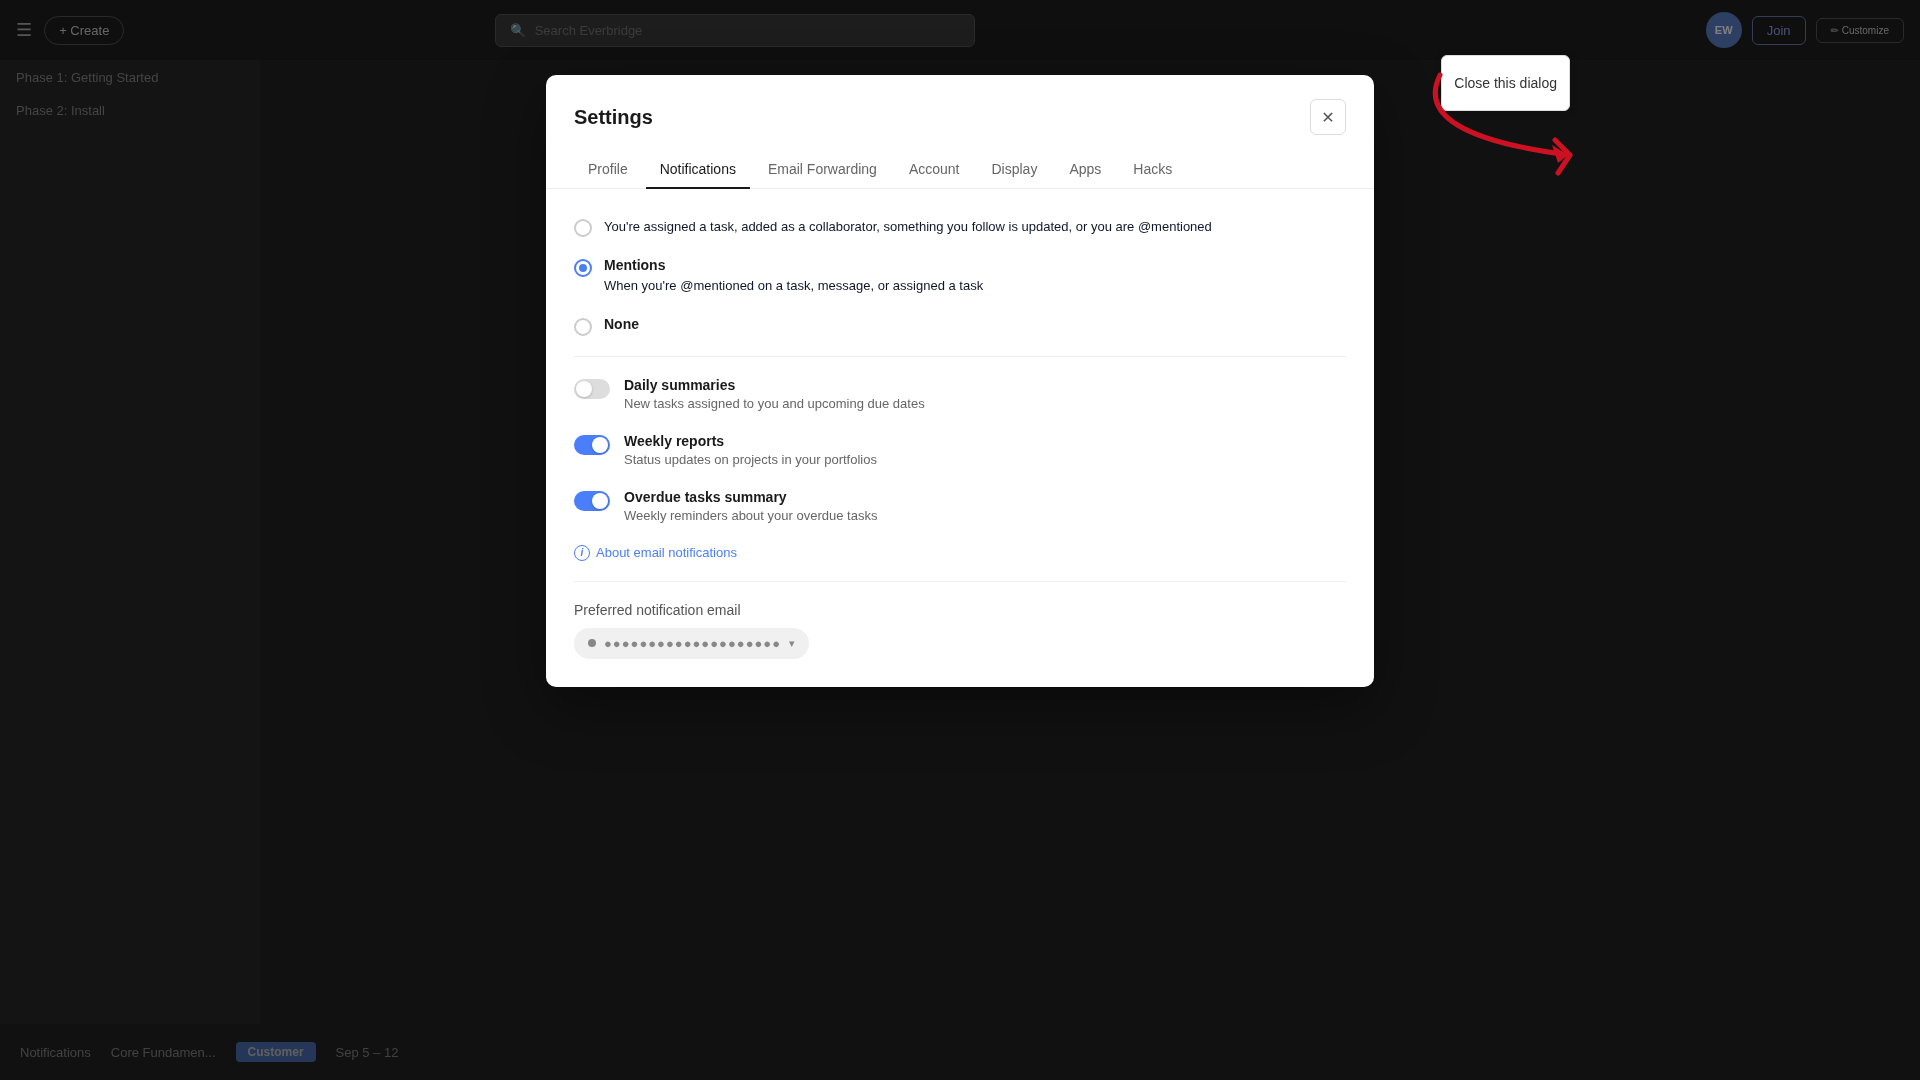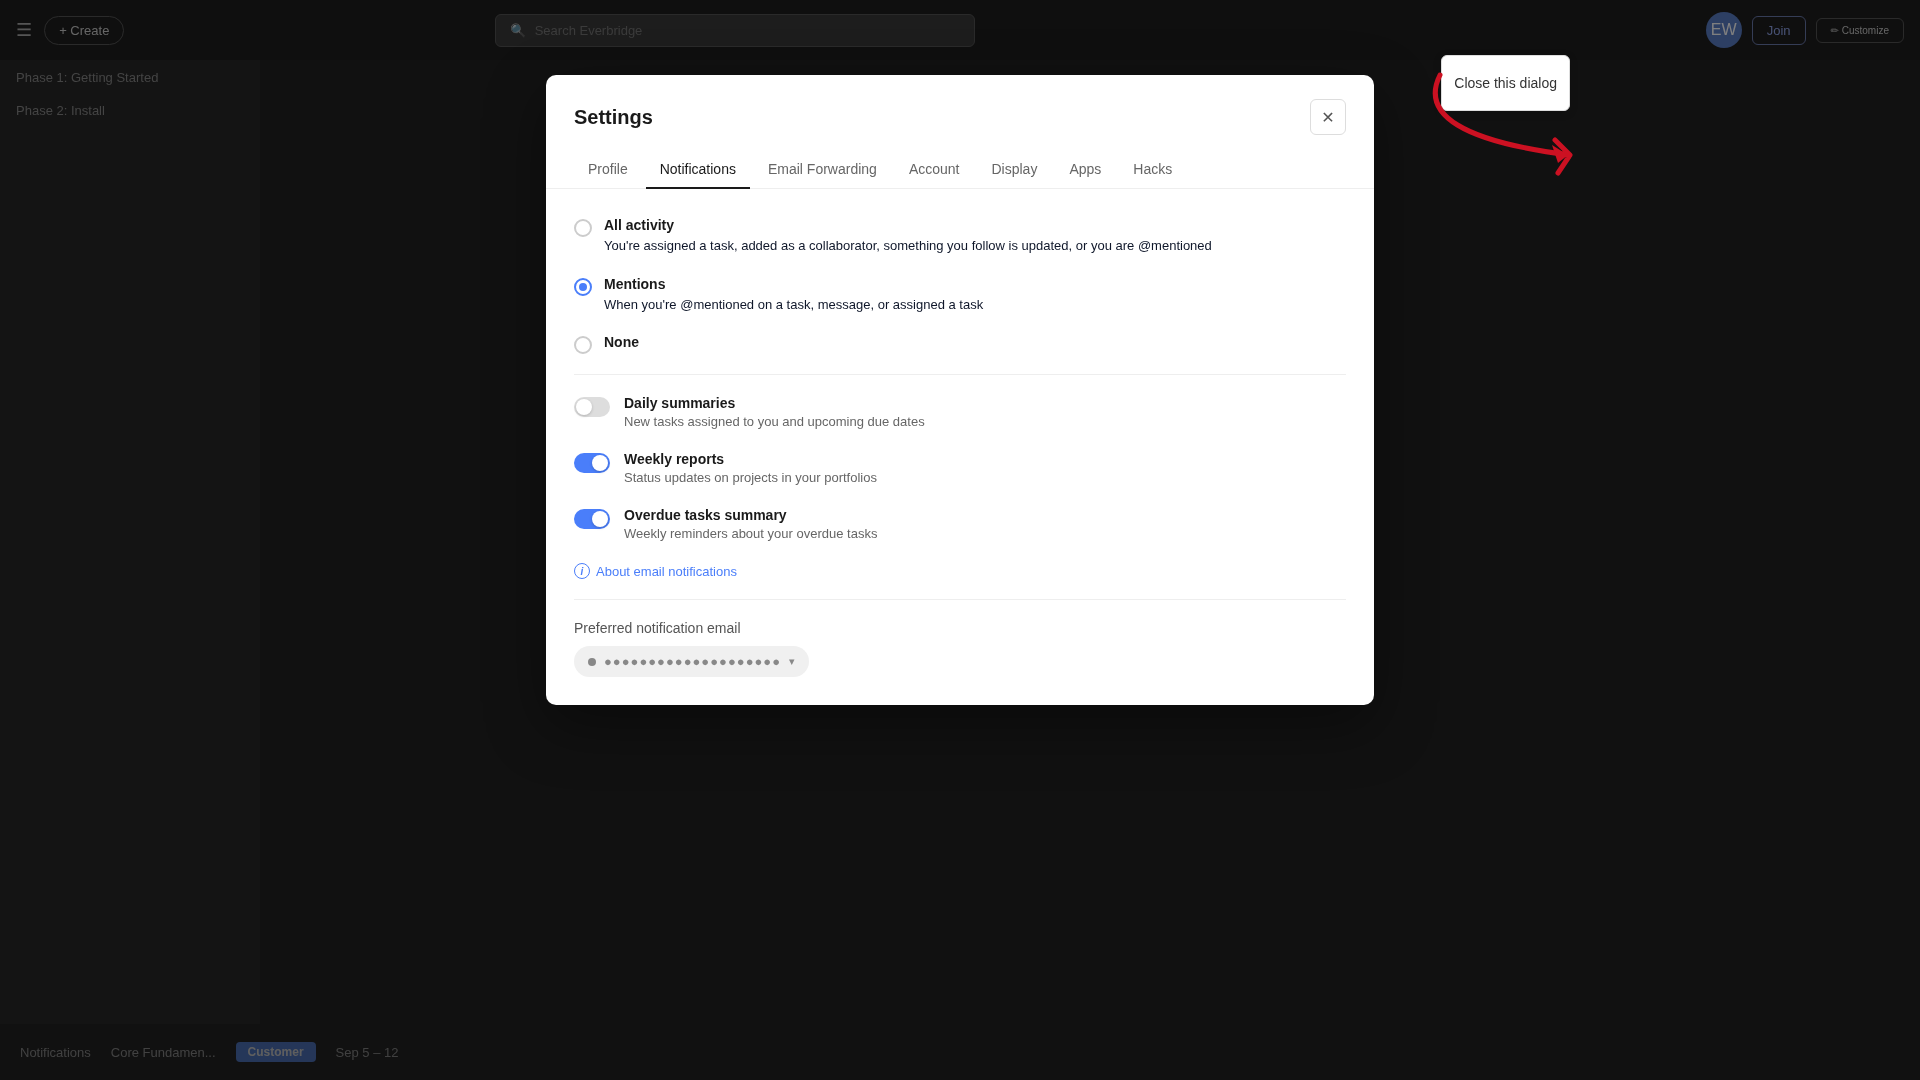--- a/index.html
+++ b/index.html
@@ -67,21 +67,21 @@
       margin-left: auto;
       display: flex;
       align-items: center;
       gap: 10px;
     }
     .avatar-circle {
       width: 36px; height: 36px;
       border-radius: 50%;
       background: #5a7ec7;
       display: flex; align-items: center; justify-content: center;
-      color: white; font-size: 16px; font-weight: 400;
+      color: white; font-size: 11px; font-weight: 700;
     }
     .join-btn {
       background: transparent;
       border: 1.5px solid #6b7aad;
       color: #8fa3e8;
       border-radius: 6px;
       padding: 6px 14px;
       font-size: 13px;
       cursor: pointer;
     }
@@ -462,21 +462,20 @@
       <span>Hacks</span>
     </div>
   </div>
 
   <div class="dialog-body">
 
     
     <div class="radio-option">
       <div class="radio-circle"></div>
       <div>
-        <div class="radio-label">All activity</div>
         <div class="radio-desc">You're assigned a task, added as a collaborator, something you follow is updated, or you are @mentioned</div>
       </div>
     </div>
 
     
     <div class="radio-option">
       <div class="radio-circle checked"></div>
       <div>
         <div class="radio-label">Mentions</div>
         <div class="radio-desc">When you're @mentioned on a task, message, or assigned a task</div>

